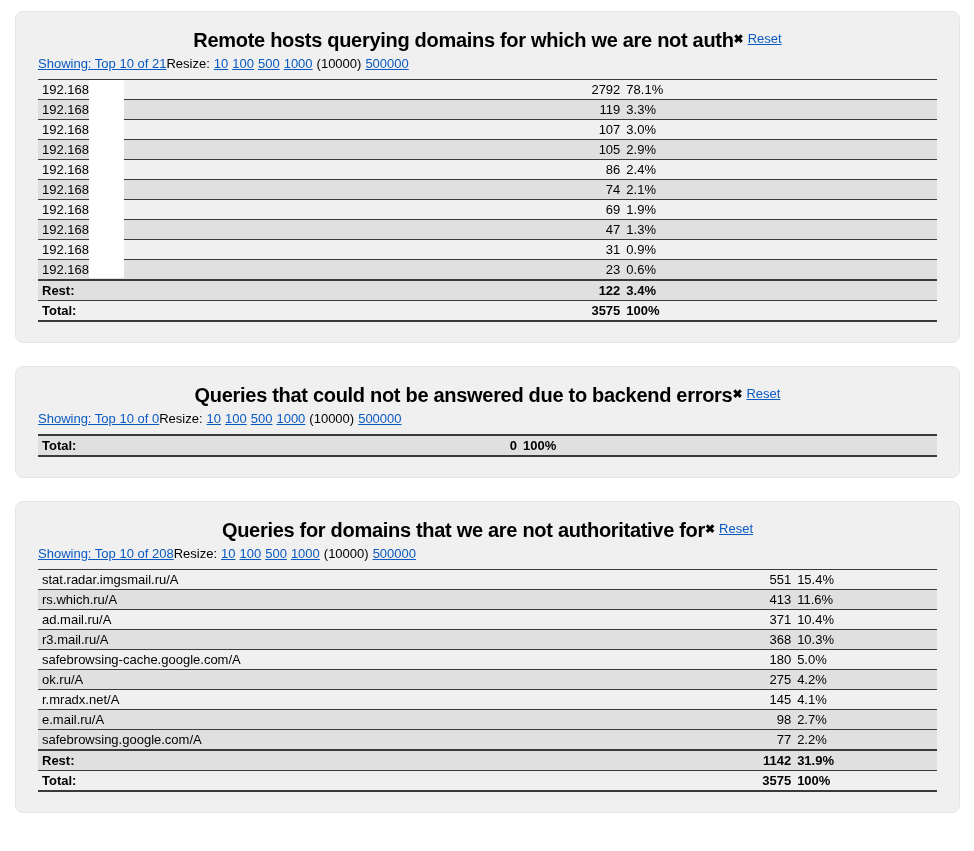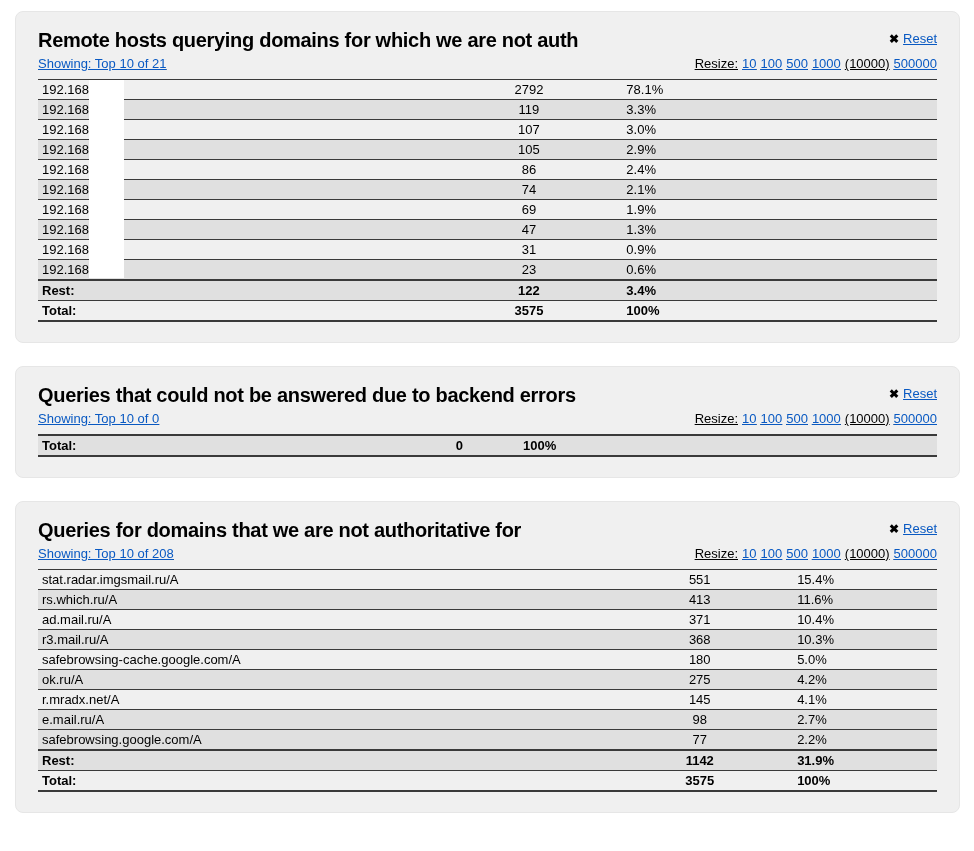--- a/index.html
+++ b/index.html
@@ -15,21 +15,21 @@
     background: var(--panel-bg, #f0f0f0);
     border: 1px solid var(--panel-border, #e6e6e6);
     border-radius: 8px;
     padding: 16px 22px 20px 22px;
     margin-bottom: 23px;
   }
   .panel:last-child { margin-bottom: 0; }
 
   .panel-head {
     display: flex;
-    justify-content: space-between;
+    justify-content: center;
     align-items: flex-start;
   }
   .title {
     font-size: 20px;
     font-weight: bold;
     letter-spacing: -0.3px;
     line-height: 24px;
   }
   .reset {
     font-size: 13px;
@@ -42,48 +42,46 @@
     margin-right: 4px;
     color: #000;
   }
   a.lnk {
     color: var(--link, #0959c2);
     text-decoration: underline;
     cursor: pointer;
   }
   .subhead {
     display: flex;
-    justify-content: space-between;
     align-items: baseline;
     font-size: 13px;
     line-height: 16px;
     margin-top: 4px;
     margin-bottom: 7px;
-    text-decoration: underline;
   }
   .resize { white-space: nowrap; }
   .resize .resize-opt { margin-left: 4px; }
   .resize .resize-current { margin-left: 4px; color: #000; }
 
   .tablewrap { position: relative; }
   table.data {
     width: 100%;
     border-collapse: collapse;
     table-layout: fixed;
     font-size: 13px;
     border-bottom: 1px solid var(--rule, #3a3a3a);
   }
   table.data tr { border-top: 1px solid var(--rule, #3a3a3a); }
   table.data td {
     padding: 2px 2px 2px 4px;
     line-height: 15px;
     white-space: nowrap;
     overflow: hidden;
   }
-  td.c2 { text-align: center; }
+  td.c2 { text-align: right; }
   td.c3 { text-align: left; padding-right: 2px; }
 
   
   .p1 td.c1 { width: 44%; }   .p1 td.c2 { width: 21%; }
   .p2 td.c1 { width: 40%; }   .p2 td.c2 { width: 13.5%; }
   .p3 td.c1 { width: 63%; }   .p3 td.c2 { width: 21%; }
 
   
   table.body-t tr.r0 { background: transparent; }
   table.body-t tr.r1 { background: var(--row-dark, #e0e0e0); }

